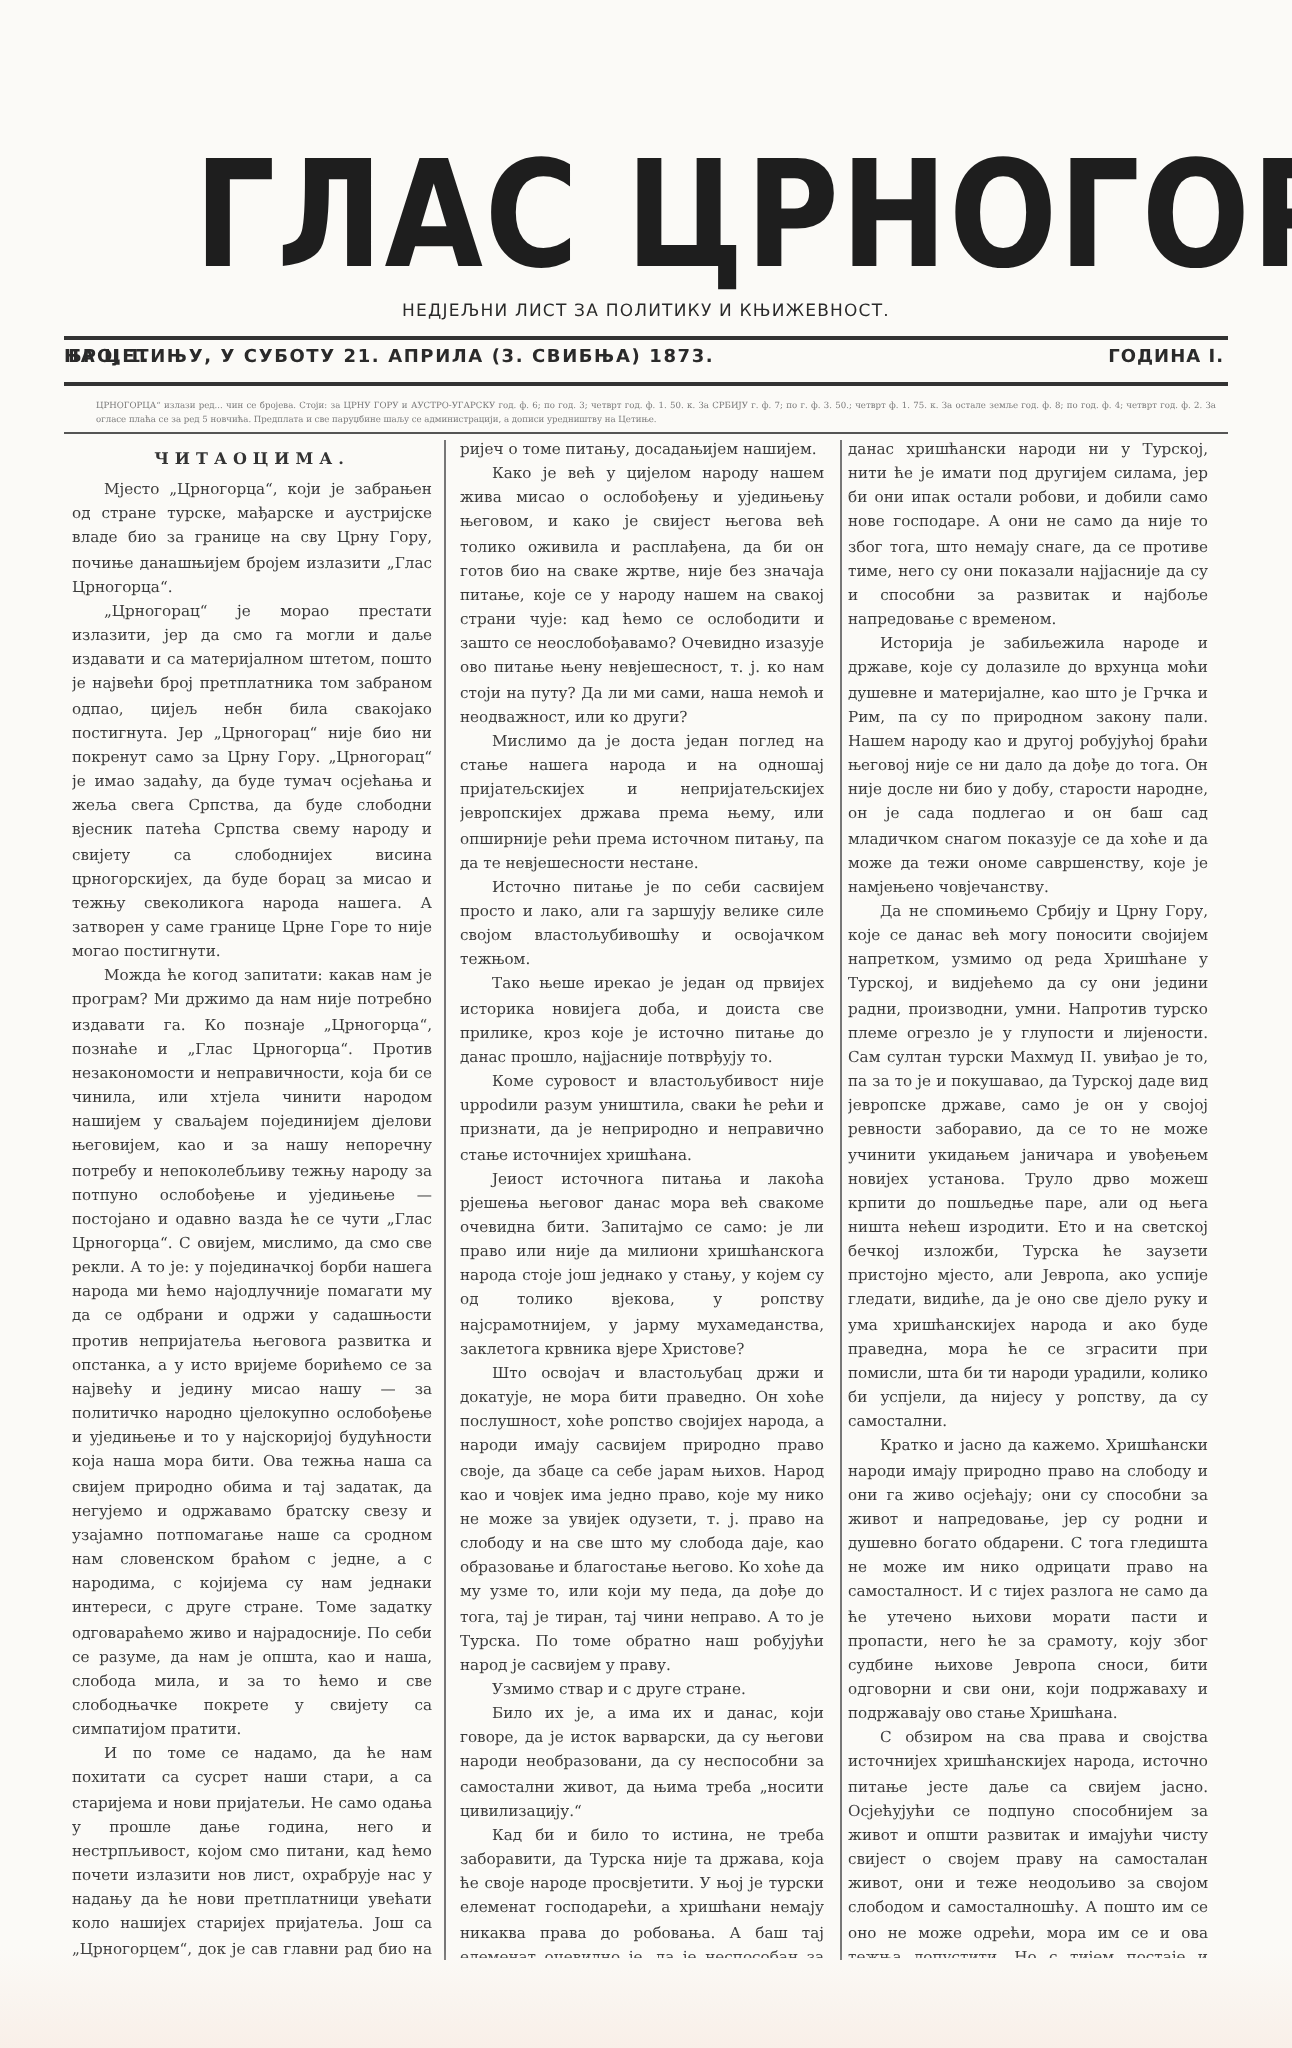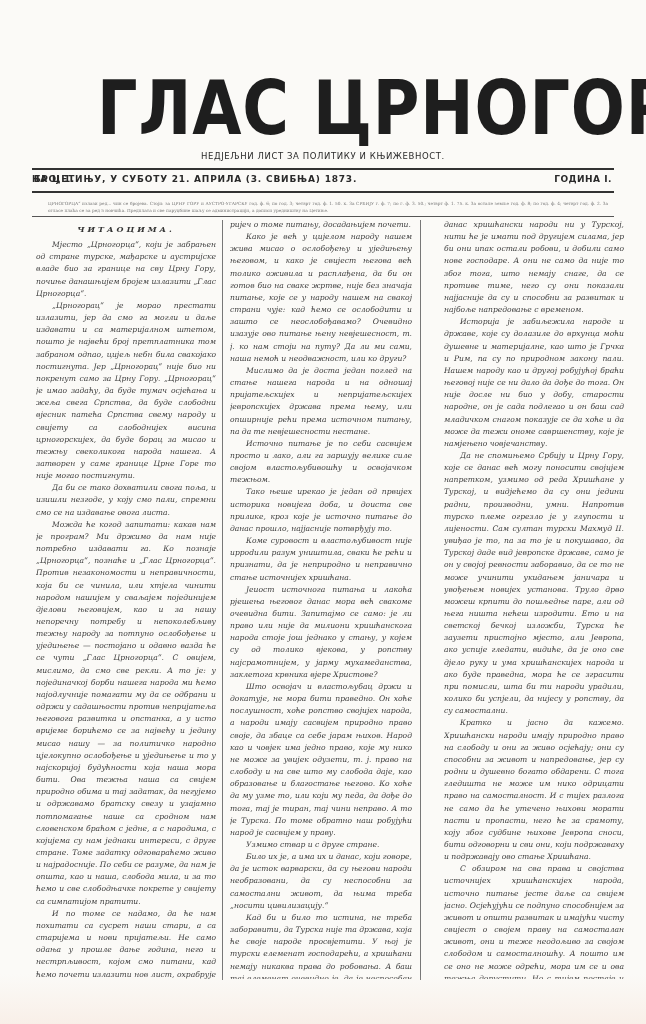--- a/index.html
+++ b/index.html
@@ -53,25 +53,24 @@
       color: #7a7a7a;
       text-align: justify;
     }
     .column {
       position: absolute; top: 219px;
       font-size: 7.6px;
       line-height: 12.15px;
       color: #3c3c3c;
       text-align: justify;
       overflow: hidden;
-      font-style: italic;
     }
     .col1 { left: 36px; width: 180px; height: 760px; }
     .col2 { left: 230px; width: 182px; height: 760px; }
-    .col3 { left: 444px; width: 180px; height: 760px; }
+    .col3 { left: 424px; width: 180px; height: 760px; }
     .vdivider { position: absolute; top: 220px; width: 1px; background: #777; height: 760px; }
     .column p { margin: 0; text-indent: 16px; }
     .column p.noindent { text-indent: 0; }
     .heading {
       text-align: center; font-weight: bold; font-size: 8px;
       letter-spacing: 3px; margin: 4px 0 4px 0; color: #333;
     }
     .stain {
       position: absolute; left: 0; bottom: 0; width: 646px; height: 50px;
       background: linear-gradient(180deg, rgba(250,240,232,0) 0%, rgba(247,232,222,0.6) 100%);
@@ -96,28 +95,27 @@
   <div class="subscription">ЦРНОГОРЦА“ излази ред... чин се бројева. Стоји: за ЦРНУ ГОРУ и АУСТРО-УГАРСКУ год. ф. 6; по год. 3; четврт год. ф. 1. 50. к. За СРБИЈУ г. ф. 7; по г. ф. 3. 50.; четврт ф. 1. 75. к. За остале земље год. ф. 8; по год. ф. 4; четврт год. ф. 2. За огласе плаћа се за ред 5 новчића. Предплата и све паруџбине шаљу се администрацији, а дописи уредништву на Цетиње.</div>
   <div class="rule thin" style="top:216px;"></div>
 
   <div class="vdivider" style="left:222px;"></div>
   <div class="vdivider" style="left:420px;"></div>
 
   <div class="column col1">
     <div class="heading">ЧИТАОЦИМА.</div>
     <p>Мјесто „Црногорца“, који је забрањен од стране турске, мађарске и аустријске владе био за границе на сву Црну Гору, почиње данашњијем бројем излазити „Глас Црногорца“.</p>
     <p>„Црногорац“ је морао престати излазити, јер да смо га могли и даље издавати и са материјалном штетом, пошто је највећи број претплатника том забраном одпао, цијељ небн била свакојако постигнута. Јер „Црногорац“ није био ни покренут само за Црну Гору. „Црногорац“ је имао задаћу, да буде тумач осјећања и жеља свега Српства, да буде слободни вјесник патећа Српства свему народу и свијету са слободнијех висина црногорскијех, да буде борац за мисао и тежњу свеколикога народа нашега. А затворен у саме границе Црне Горе то није могао постигнути.</p>
-    <p>Да би се тако дохватили свога поља, и изишли незгоде, у коју смо пали, спремни смо се на издавање овога листа.</p>
     <p>Можда ће когод запитати: какав нам је програм? Ми држимо да нам није потребно издавати га. Ко познаје „Црногорца“, познаће и „Глас Црногорца“. Против незакономости и неправичности, која би се чинила, или хтјела чинити народом нашијем у сваљајем појединијем дјелови његовијем, као и за нашу непоречну потребу и непоколебљиву тежњу народу за потпуно ослобођење и уједињење — постојано и одавно вазда ће се чути „Глас Црногорца“. С овијем, мислимо, да смо све рекли. А то је: у појединачкој борби нашега народа ми ћемо најодлучније помагати му да се одбрани и одржи у садашњости против непријатеља његовога развитка и опстанка, а у исто вријеме борићемо се за највећу и једину мисао нашу — за политичко народно цјелокупно ослобођење и уједињење и то у најскоријој будућности која наша мора бити. Ова тежња наша са свијем природно обима и тај задатак, да негујемо и одржавамо братску свезу и узајамно потпомагање наше са сродном нам словенском браћом с једне, а с народима, с којијема су нам једнаки интереси, с друге стране. Томе задатку одговараћемо живо и најрадосније. По себи се разуме, да нам је општа, као и наша, слобода мила, и за то ћемо и све слободњачке покрете у свијету са симпатијом пратити.</p>
     <p>И по томе се надамо, да ће нам похитати са сусрет наши стари, а са старијема и нови пријатељи. Не само одања у прошле дање година, него и нестрпљивост, којом смо питани, кад ћемо почети излазити нов лист, охрабрује нас у надању да ће нови претплатници увећати коло нашијех старијех пријатеља. Још са „Црногорцем“, док је сав главни рад био на самоме уреднику, стекли смо својијем одлучнијем правцем и радом љубав и наклоност у нашем читалачком свијету. Та љубав, надамо се, да ће нам остати сачувана и до данас у толико више, што смо стекли и вијеше радника на страни. И нећемо доста жалити свога труда, да одговоримо нашем задатку и очекивању народном.</p>
 
   </div>
 
   <div class="column col2">
-    <p class="noindent">ријеч о томе питању, досадањијем почети.</p>
+    <p class="noindent">ријеч о томе питању, досадањијем нашијем.</p>
     <p>Како је већ у цијелом народу нашем жива мисао о ослобођењу и уједињењу његовом, и како је свијест његова већ толико оживила и расплађена, да би он готов био на сваке жртве, није без значаја питање, које се у народу нашем на свакој страни чује: кад ћемо се ослободити и зашто се неослобођавамо? Очевидно изазује ово питање њену невјешесност, т. ј. ко нам стоји на путу? Да ли ми сами, наша немоћ и неодважност, или ко други?</p>
     <p>Мислимо да је доста један поглед на стање нашега народа и на одношај пријатељскијех и непријатељскијех јевропскијех држава према њему, или опширније рећи према источном питању, па да те невјешесности нестане.</p>
     <p>Источно питање је по себи сасвијем просто и лако, али га заршују велике силе својом властољубивошћу и освојачком тежњом.</p>
     <p>Тако њеше ирекао је један од првијех историка новијега доба, и доиста све прилике, кроз које је источно питање до данас прошло, најјасније потврђују то.</p>
     <p>Коме суровост и властољубивост није upрodили разум уништила, сваки ће рећи и признати, да је неприродно и неправично стање источнијех хришћана.</p>
     <p>Јеиост источнога питања и лакоћа рјешења његовог данас мора већ свакоме очевидна бити. Запитајмо се само: је ли право или није да милиони хришћанскога народа стоје још једнако у стању, у којем су од толико вјекова, у ропству најсрамотнијем, у јарму мухамеданства, заклетога крвника вјере Христове?</p>
     <p>Што освојач и властољубац држи и докатује, не мора бити праведно. Он хоће послушност, хоће ропство својијех народа, а народи имају сасвијем природно право своје, да збаце са себе јарам њихов. Народ као и човјек има једно право, које му нико не може за увијек одузети, т. ј. право на слободу и на све што му слобода даје, као образовање и благостање његово. Ко хоће да му узме то, или који му педа, да дође до тога, тај је тиран, тај чини неправо. А то је Турска. По томе обратно наш робујући народ је сасвијем у праву.</p>
     <p>Узмимо ствар и с друге стране.</p>
     <p>Било их је, а има их и данас, који говоре, да је исток варварски, да су његови народи необразовани, да су неспособни за самостални живот, да њима треба „носити цивилизацију.“</p>
     <p>Кад би и било то истина, не треба заборавити, да Турска није та држава, која ће своје народе просвјетити. У њој је турски елеменат господарећи, а хришћани немају никаква права до робовања. А баш тај елеменат очевидно је, да је неспособан за цивилизацију. Турске реформе по јевропску постале су јавна обмана, да сречено лаж.</p>

